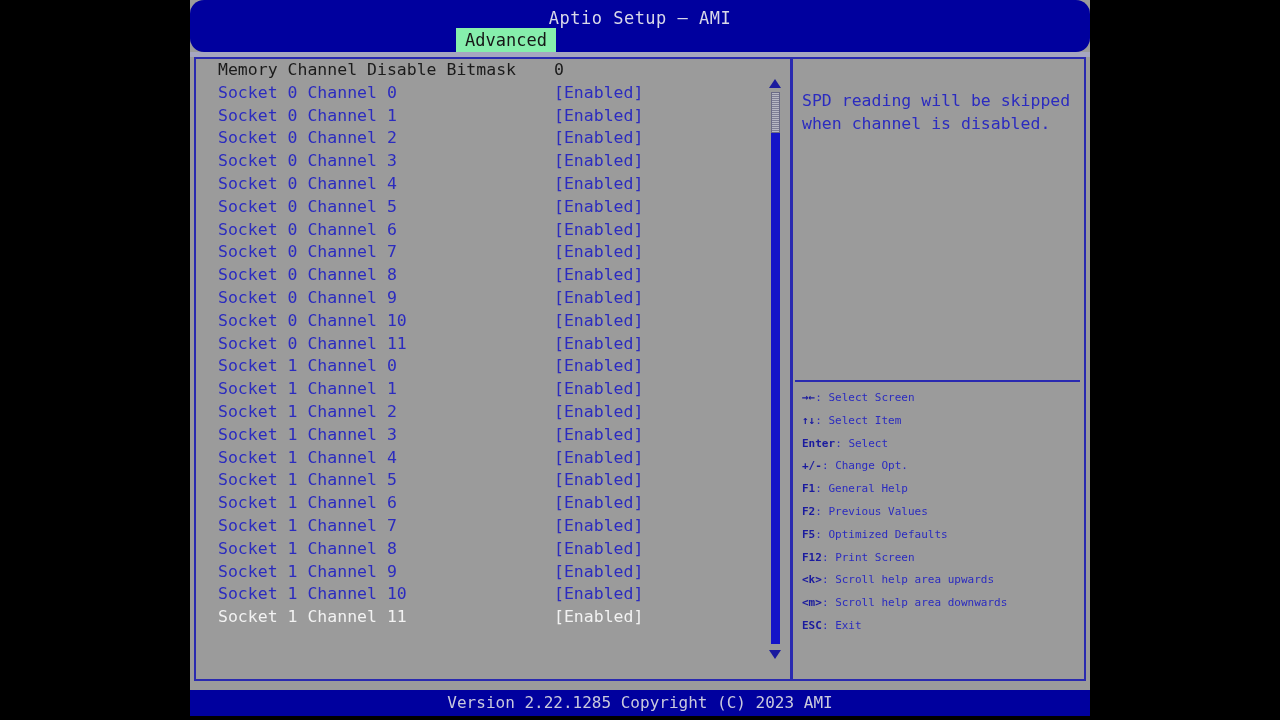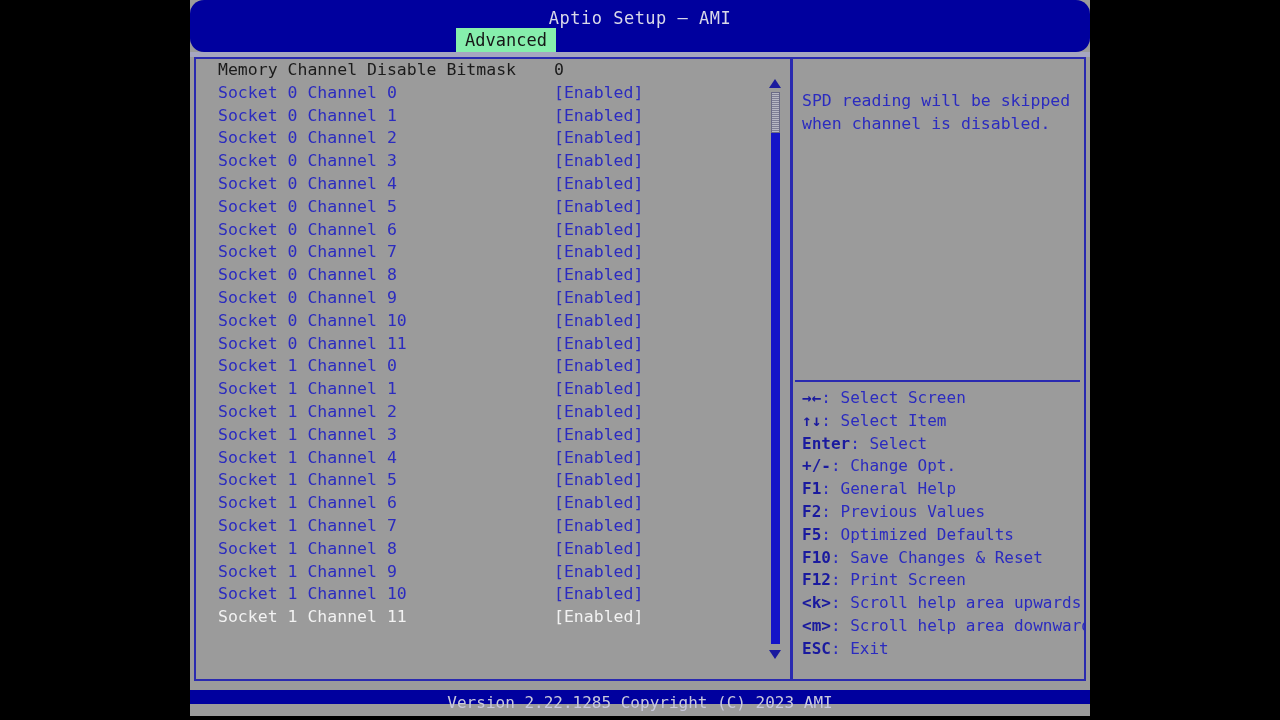--- a/index.html
+++ b/index.html
@@ -222,21 +222,21 @@
     top: 308px;
     width: 285px;
     height: 2px;
     background: #2a2ab0;
   }
   #key-legend {
     position: absolute;
     left: 9px;
     top: 315px;
     width: 285px;
-    font-size: 16px;
+    font-size: 11px;
     line-height: 22.8px;
     color: #2b2bbf;
   }
   .legend-line {
     white-space: pre;
     height: 22.8px;
     line-height: 22.8px;
   }
   .legend-key {
     color: #1a1a9e;
@@ -250,21 +250,21 @@
     top: 681px;
     width: 900px;
     height: 9px;
     background: #9b9b9b;
   }
   #footer-bar {
     position: absolute;
     left: 0;
     top: 690px;
     width: 900px;
-    height: 14px;
+    height: 26px;
     background: #00009e;
     text-decoration: underline;
   }
   #footer-text {
     position: absolute;
     left: 0;
     top: 3px;
     width: 900px;
     text-align: center;
     color: #c9c9dd;
@@ -334,21 +334,20 @@
 when channel is disabled.</div>
         <div id="help-divider"></div>
         <div id="key-legend">
             <div class="legend-line"><span class="legend-key">→←</span><span>: </span><span>Select Screen</span></div>
             <div class="legend-line"><span class="legend-key">↑↓</span><span>: </span><span>Select Item</span></div>
             <div class="legend-line"><span class="legend-key">Enter</span><span>: </span><span>Select</span></div>
             <div class="legend-line"><span class="legend-key">+/-</span><span>: </span><span>Change Opt.</span></div>
             <div class="legend-line"><span class="legend-key">F1</span><span>: </span><span>General Help</span></div>
             <div class="legend-line"><span class="legend-key">F2</span><span>: </span><span>Previous Values</span></div>
             <div class="legend-line"><span class="legend-key">F5</span><span>: </span><span>Optimized Defaults</span></div>
-            <div class="legend-line"><span class="legend-key">F10</span><span>: </span><span>Save Changes &amp; Reset</span></div>
             <div class="legend-line"><span class="legend-key">F12</span><span>: </span><span>Print Screen</span></div>
             <div class="legend-line"><span class="legend-key">&lt;k&gt;</span><span>: </span><span>Scroll help area upwards</span></div>
             <div class="legend-line"><span class="legend-key">&lt;m&gt;</span><span>: </span><span>Scroll help area downwards</span></div>
             <div class="legend-line"><span class="legend-key">ESC</span><span>: </span><span>Exit</span></div>
           </div>
       </div>
 
     </div>
 
     <div id="footer-gap"></div>

